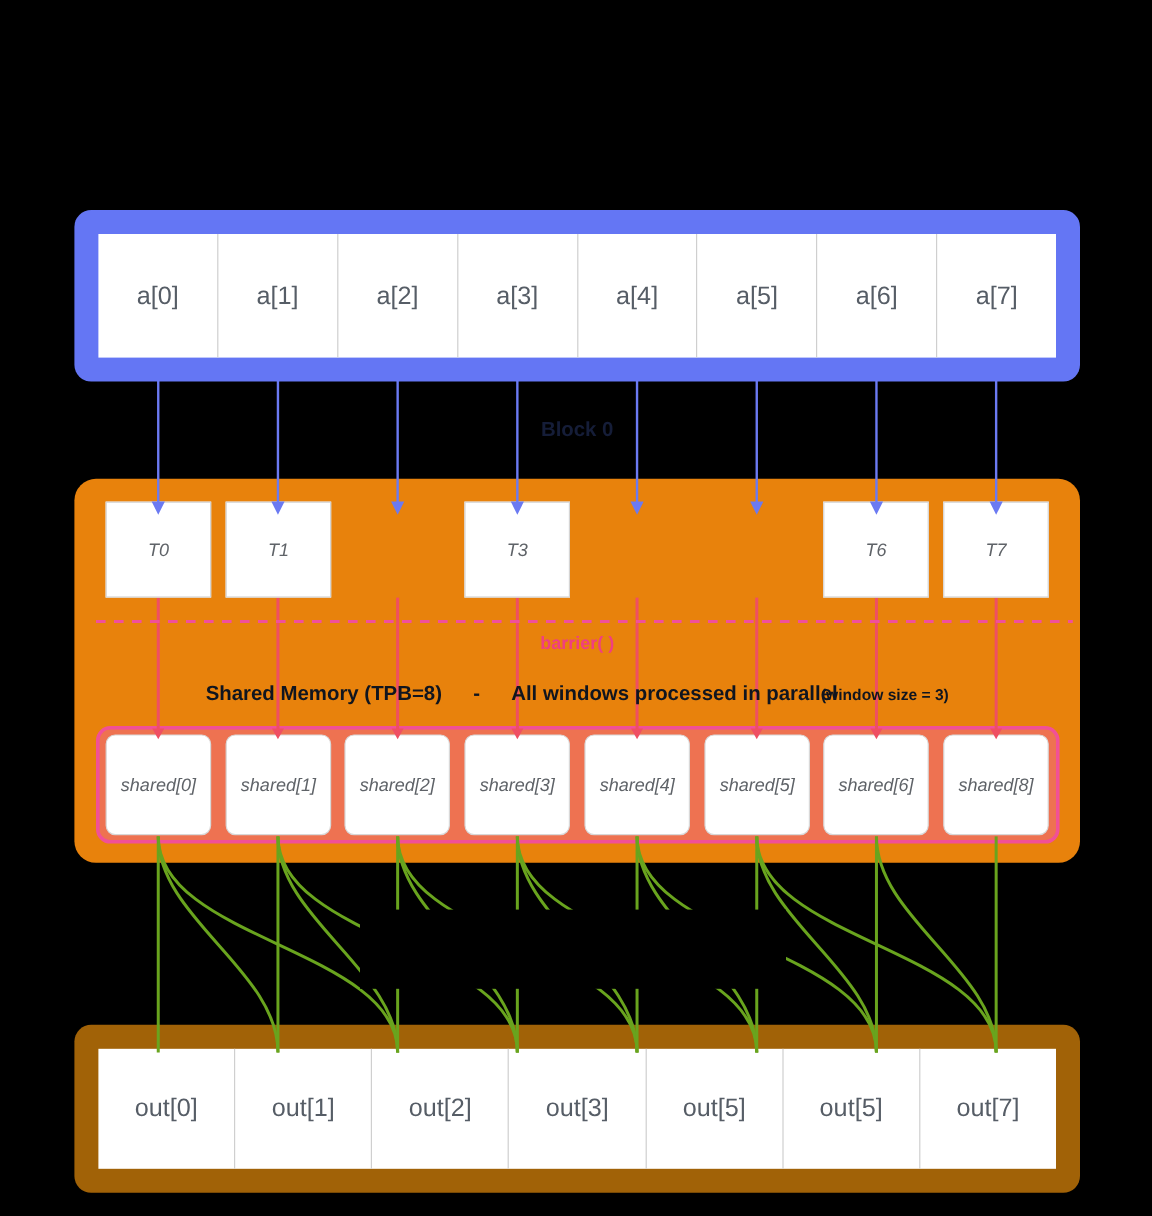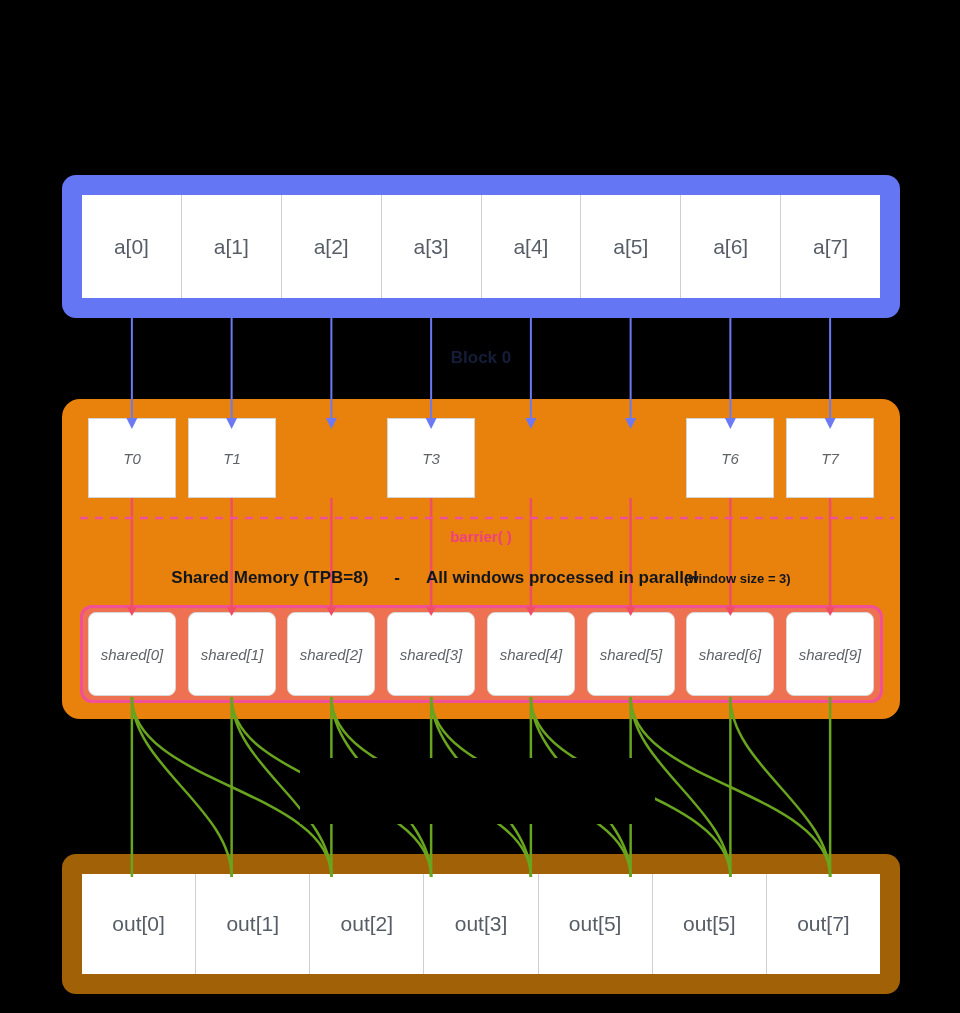--- a/index.html
+++ b/index.html
@@ -89,21 +89,21 @@
   </div>
 
   <div class="shared-container"></div>
   <div class="scell c0">shared[0]</div>
   <div class="scell c1">shared[1]</div>
   <div class="scell c2">shared[2]</div>
   <div class="scell c3">shared[3]</div>
   <div class="scell c4">shared[4]</div>
   <div class="scell c5">shared[5]</div>
   <div class="scell c6">shared[6]</div>
-  <div class="scell c7">shared[9]</div>
+  <div class="scell c7">shared[8]</div>
 
   <div class="greenbox">
     <div class="row-inner">
       <div class="cell">out[0]</div>
       <div class="cell">out[1]</div>
       <div class="cell">out[2]</div>
       <div class="cell">out[3]</div>
       <div class="cell">out[5]</div>
       <div class="cell">out[5]</div>
       <div class="cell">out[7]</div>

